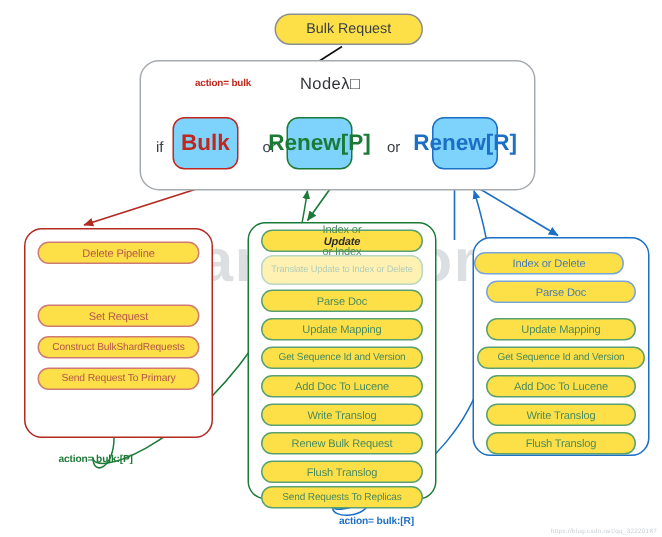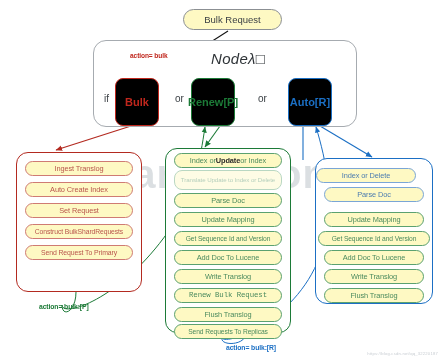--- a/index.html
+++ b/index.html
@@ -25,79 +25,79 @@
   .wm-url{
     position:absolute;right:3px;bottom:2px;
     font-size:4.2px;color:#c9ced3;letter-spacing:.2px;white-space:nowrap;
   }
 
   
   .pill{
     position:absolute;
     display:flex;align-items:center;justify-content:center;
     border-radius:7px;
-    background:#fef9c3;
+    background:#fde047;
     box-sizing:border-box;
     text-align:center;
     line-height:1.05;
     white-space:nowrap;
   }
 
   
   .bulk-req{
     left:183px;top:9px;width:99px;height:21px;
     border:1.1px solid #8b8f93;border-radius:11px;
     font-size:9.5px;color:#3a3f44;
   }
 
   
   .node-box{
     position:absolute;left:93px;top:40px;width:262px;height:85px;
     border:1.1px solid #a6abb0;border-radius:13px;background:#fff;
   }
   .node-title{
-    position:absolute;left:211px;top:50px;
-    font-size:15px;color:#2f3438;letter-spacing:.3px;font-style:italic;
+    position:absolute;left:200px;top:50px;
+    font-size:11px;color:#2f3438;letter-spacing:.3px;
   }
   .lbl-action-bulk{
     position:absolute;left:130px;top:52px;
     font-size:6.6px;font-weight:700;color:#c0271d;letter-spacing:-.1px;
   }
   .kw-if{position:absolute;left:104px;top:93px;font-size:10px;color:#3a3f44;}
   .kw-or1{position:absolute;left:175px;top:93px;font-size:10px;color:#3a3f44;}
   .kw-or2{position:absolute;left:258px;top:93px;font-size:10px;color:#3a3f44;}
 
   .tagbox{
-    position:absolute;width:44px;height:48px;top:78px;
-    border-radius:8px;background:#000000;
+    position:absolute;width:44px;height:35px;top:78px;
+    border-radius:8px;background:#7dd3fc;
     display:flex;align-items:center;justify-content:center;
-    font-size:11px;font-weight:700;box-sizing:border-box;
+    font-size:15px;font-weight:700;box-sizing:border-box;
   }
   .tag-bulk{left:115px;border:1.8px solid #c0271d;color:#c0271d;}
   .tag-bulkp{left:191px;border:1.8px solid #1c7a37;color:#1c7a37;}
   .tag-bulkr{left:288px;border:1.8px solid #1b6fc4;color:#1b6fc4;}
 
   
   .col{
     position:absolute;border-radius:12px;background:#fff;box-sizing:border-box;
   }
   .col-red{left:16px;top:152px;width:126px;height:140px;border:1.9px solid #b32a20;}
   .col-green{left:165px;top:148px;width:126px;height:185px;border:1.9px solid #1c7a37;}
   .col-blue{left:315px;top:158px;width:118px;height:146px;border:1.9px solid #1b6fc4;}
 
   
   .it{
     height:15px;border-radius:8px;border-width:1px;border-style:solid;
     font-size:7.4px;letter-spacing:-.1px;
   }
   .it-red{border-color:#cf7b73;color:#b8544c;}
-  .it-green{border-color:#5ba170;color:#4a8a5e;}
+  .it-green{border-color:#5ba170;color:#4a8a5e;flex-direction:column;}
   .it-blue{border-color:#7aa6d6;color:#4b7cb0;}
   .it-two{height:20px;line-height:1.08;white-space:normal;}
-  .it b{font-weight:700;color:#2c2c2c;}
+  .it b{font-weight:700;color:#2c2c2c;font-style:italic;}
 
   
   .faded{opacity:.42;}
 
   
   .lbl-bp{
     position:absolute;left:39px;top:303px;
     font-size:6.8px;font-weight:700;color:#1c7a37;letter-spacing:-.1px;
   }
   .lbl-br{
@@ -149,43 +149,42 @@
   <div class="node-box"></div>
   <div class="node-title">Nodeλ□</div>
   <div class="lbl-action-bulk">action= bulk</div>
 
   <div class="kw-if">if</div>
   <div class="kw-or1">or</div>
   <div class="kw-or2">or</div>
 
   <div class="tagbox tag-bulk">Bulk</div>
   <div class="tagbox tag-bulkp">Renew[P]</div>
-  <div class="tagbox tag-bulkr">Auto[R]</div>
+  <div class="tagbox tag-bulkr">Renew[R]</div>
 
   <div class="col col-red"></div>
-  <div class="pill it it-red" style="left:25px;top:161px;width:108px;">Ingest Translog</div>
-  <div class="pill it it-red" style="left:25px;top:182px;width:108px;">Auto Create Index</div>
+  <div class="pill it it-red" style="left:25px;top:161px;width:108px;">Delete Pipeline</div>
   <div class="pill it it-red" style="left:25px;top:203px;width:108px;">Set Request</div>
   <div class="pill it it-red" style="left:25px;top:224px;width:108px;font-size:6.8px;">Construct BulkShardRequests</div>
   <div class="pill it it-red" style="left:25px;top:245px;width:108px;font-size:6.9px;">Send Request  To Primary</div>
   <div class="lbl-bp">action= bulk:[P]</div>
 
   <div class="col col-green"></div>
   <div class="pill it it-green" style="left:174px;top:153px;width:108px;">
     <span>Index or </span>
       <b>Update</b>
       <span> or Index</span>
   </div>
   <div class="pill it it-green it-two faded" style="left:174px;top:170px;width:108px;font-size:6.2px;">Translate Update to Index or Delete</div>
   <div class="pill it it-green" style="left:174px;top:193px;width:108px;">Parse Doc</div>
   <div class="pill it it-green" style="left:174px;top:212px;width:108px;">Update Mapping</div>
   <div class="pill it it-green" style="left:174px;top:231px;width:108px;font-size:6.7px;">Get Sequence Id and Version</div>
   <div class="pill it it-green" style="left:174px;top:250px;width:108px;">Add Doc To Lucene</div>
   <div class="pill it it-green" style="left:174px;top:269px;width:108px;">Write Translog</div>
-  <div class="pill it it-green" style="left:174px;top:288px;width:108px;font-family:Liberation Mono, monospace;">Renew Bulk Request</div>
+  <div class="pill it it-green" style="left:174px;top:288px;width:108px;">Renew Bulk Request</div>
   <div class="pill it it-green" style="left:174px;top:307px;width:108px;">Flush Translog</div>
   <div class="pill it it-green" style="left:174px;top:324px;width:108px;font-size:6.7px;">Send Requests To Replicas</div>
   <div class="lbl-br">action= bulk:[R]</div>
 
   <div class="col col-blue"></div>
   <div class="pill it it-blue" style="left:316px;top:168px;width:100px;">Index or Delete</div>
   <div class="pill it it-blue" style="left:324px;top:187px;width:100px;">Parse Doc</div>
   <div class="pill it it-green" style="left:324px;top:212px;width:100px;">Update Mapping</div>
   <div class="pill it it-green" style="left:318px;top:231px;width:112px;font-size:6.7px;">Get Sequence Id and Version</div>
   <div class="pill it it-green" style="left:324px;top:250px;width:100px;">Add Doc To Lucene</div>

